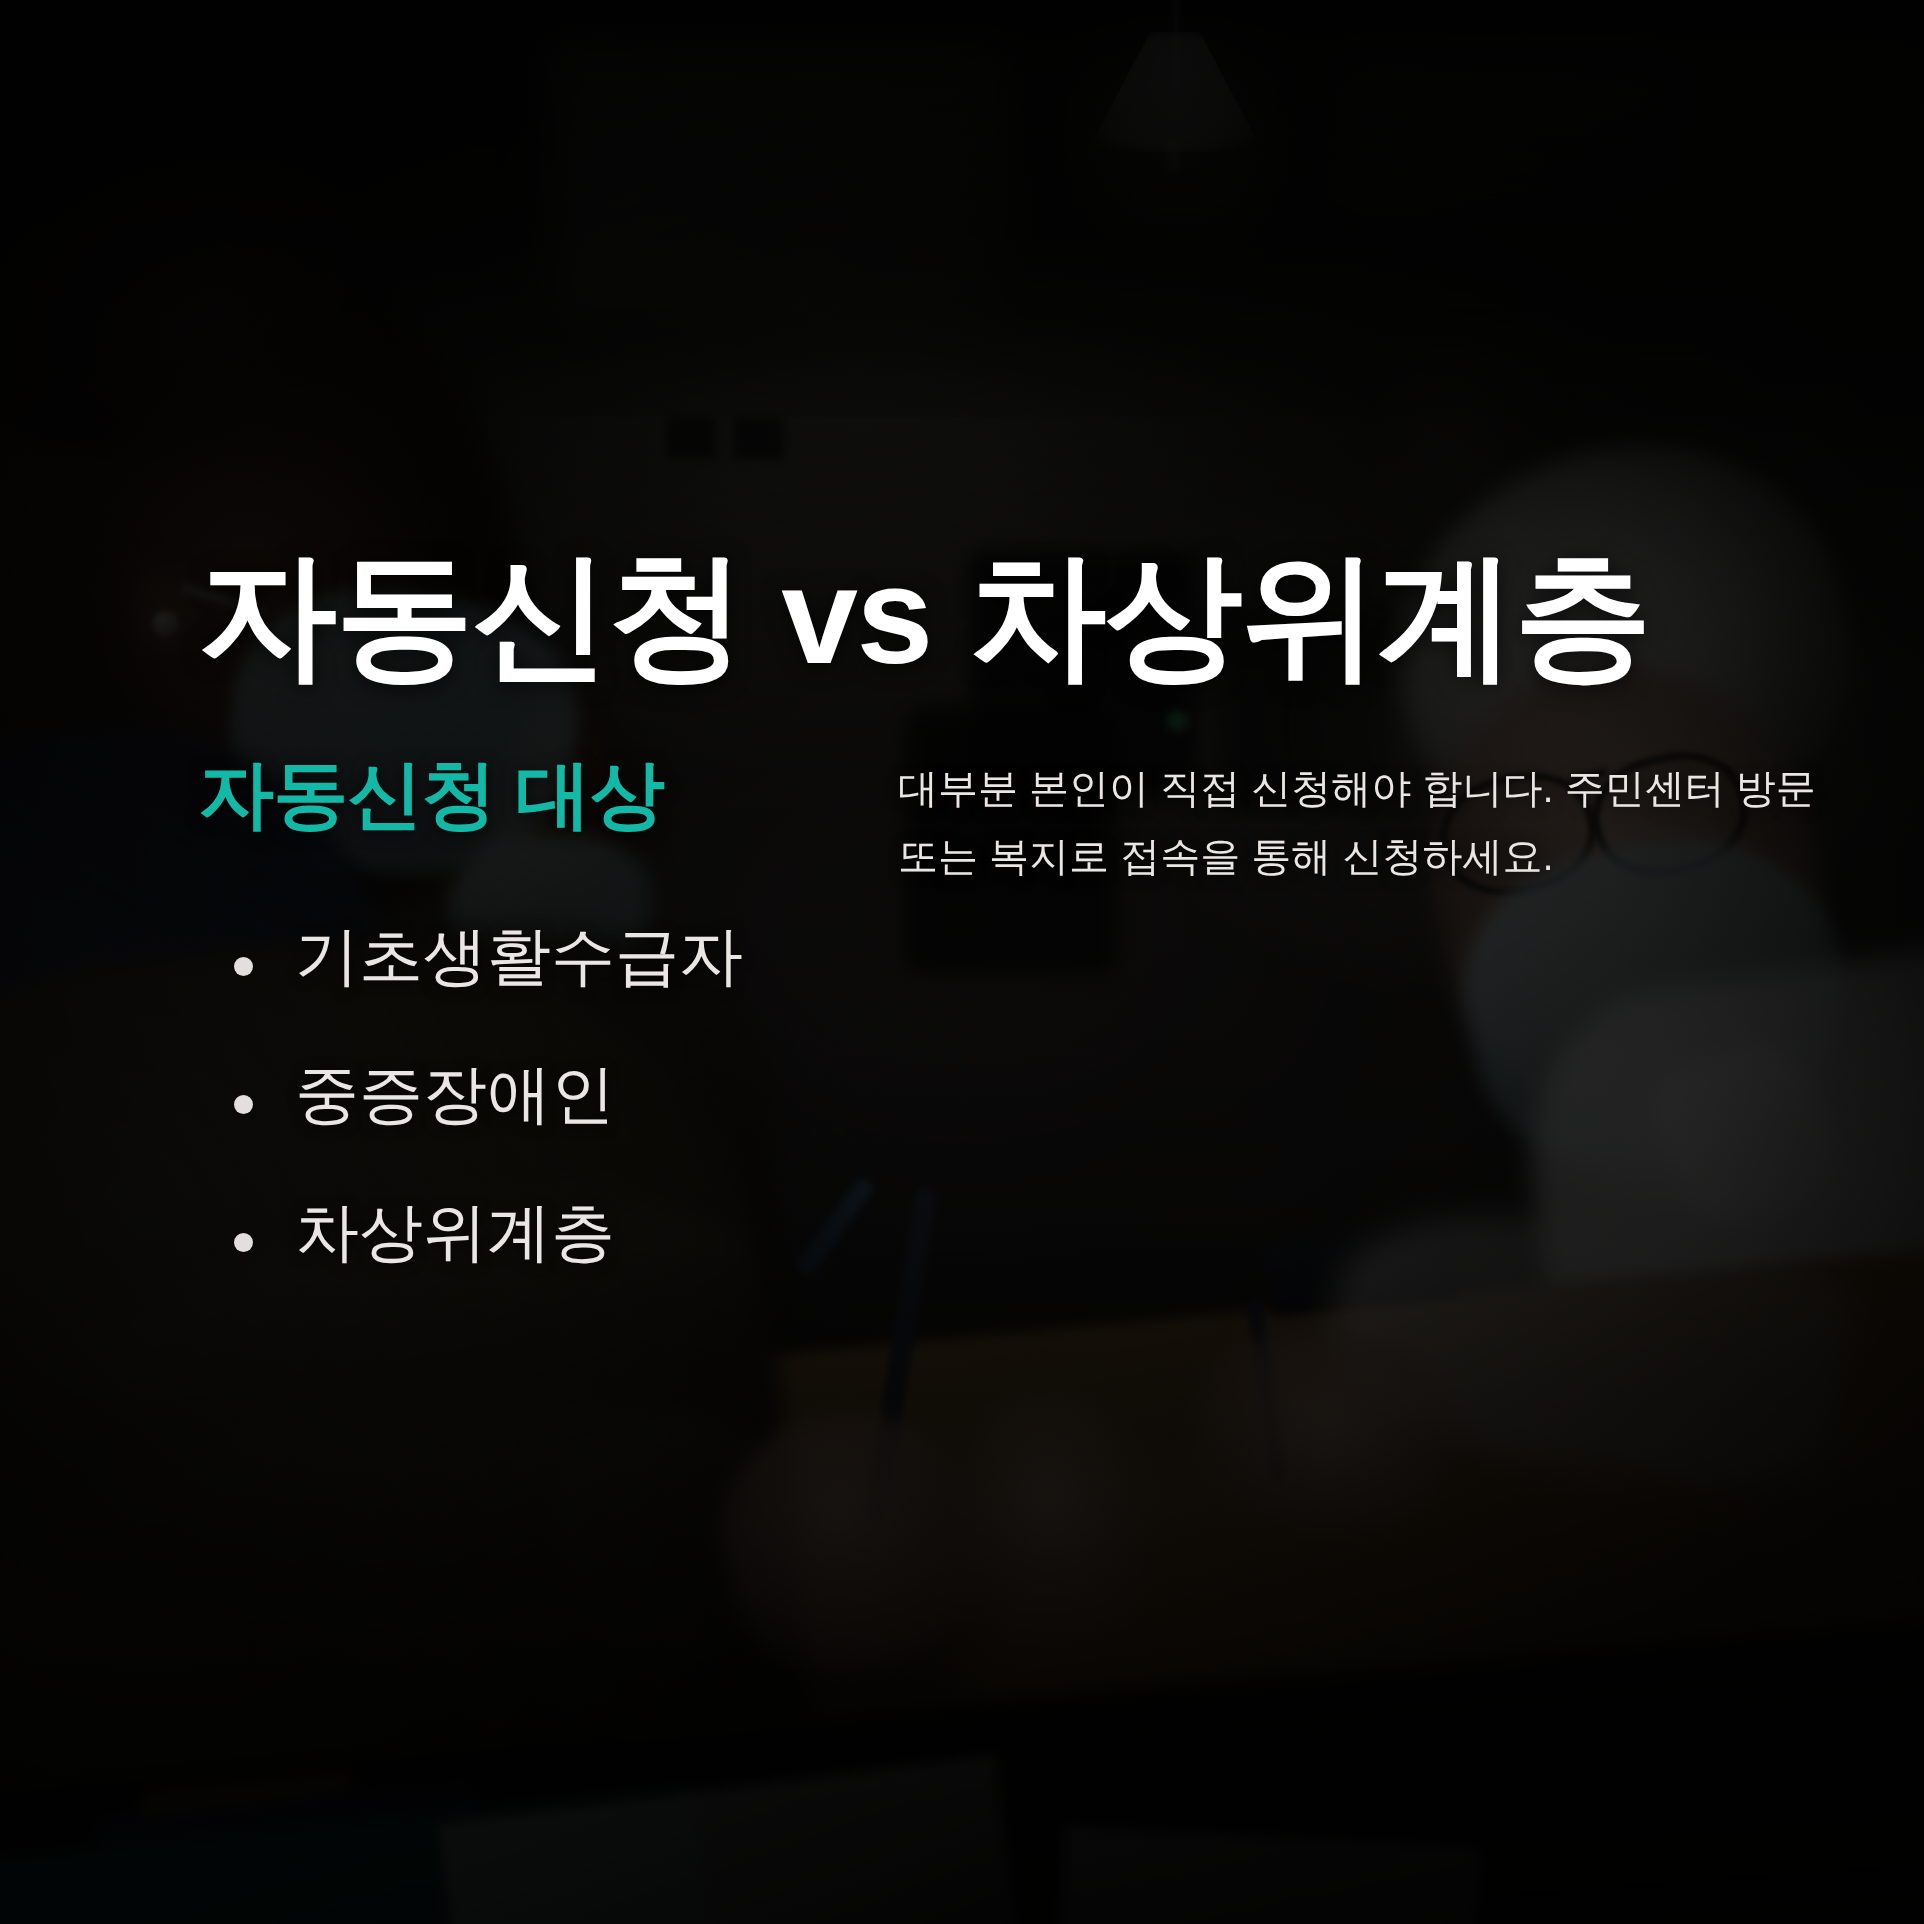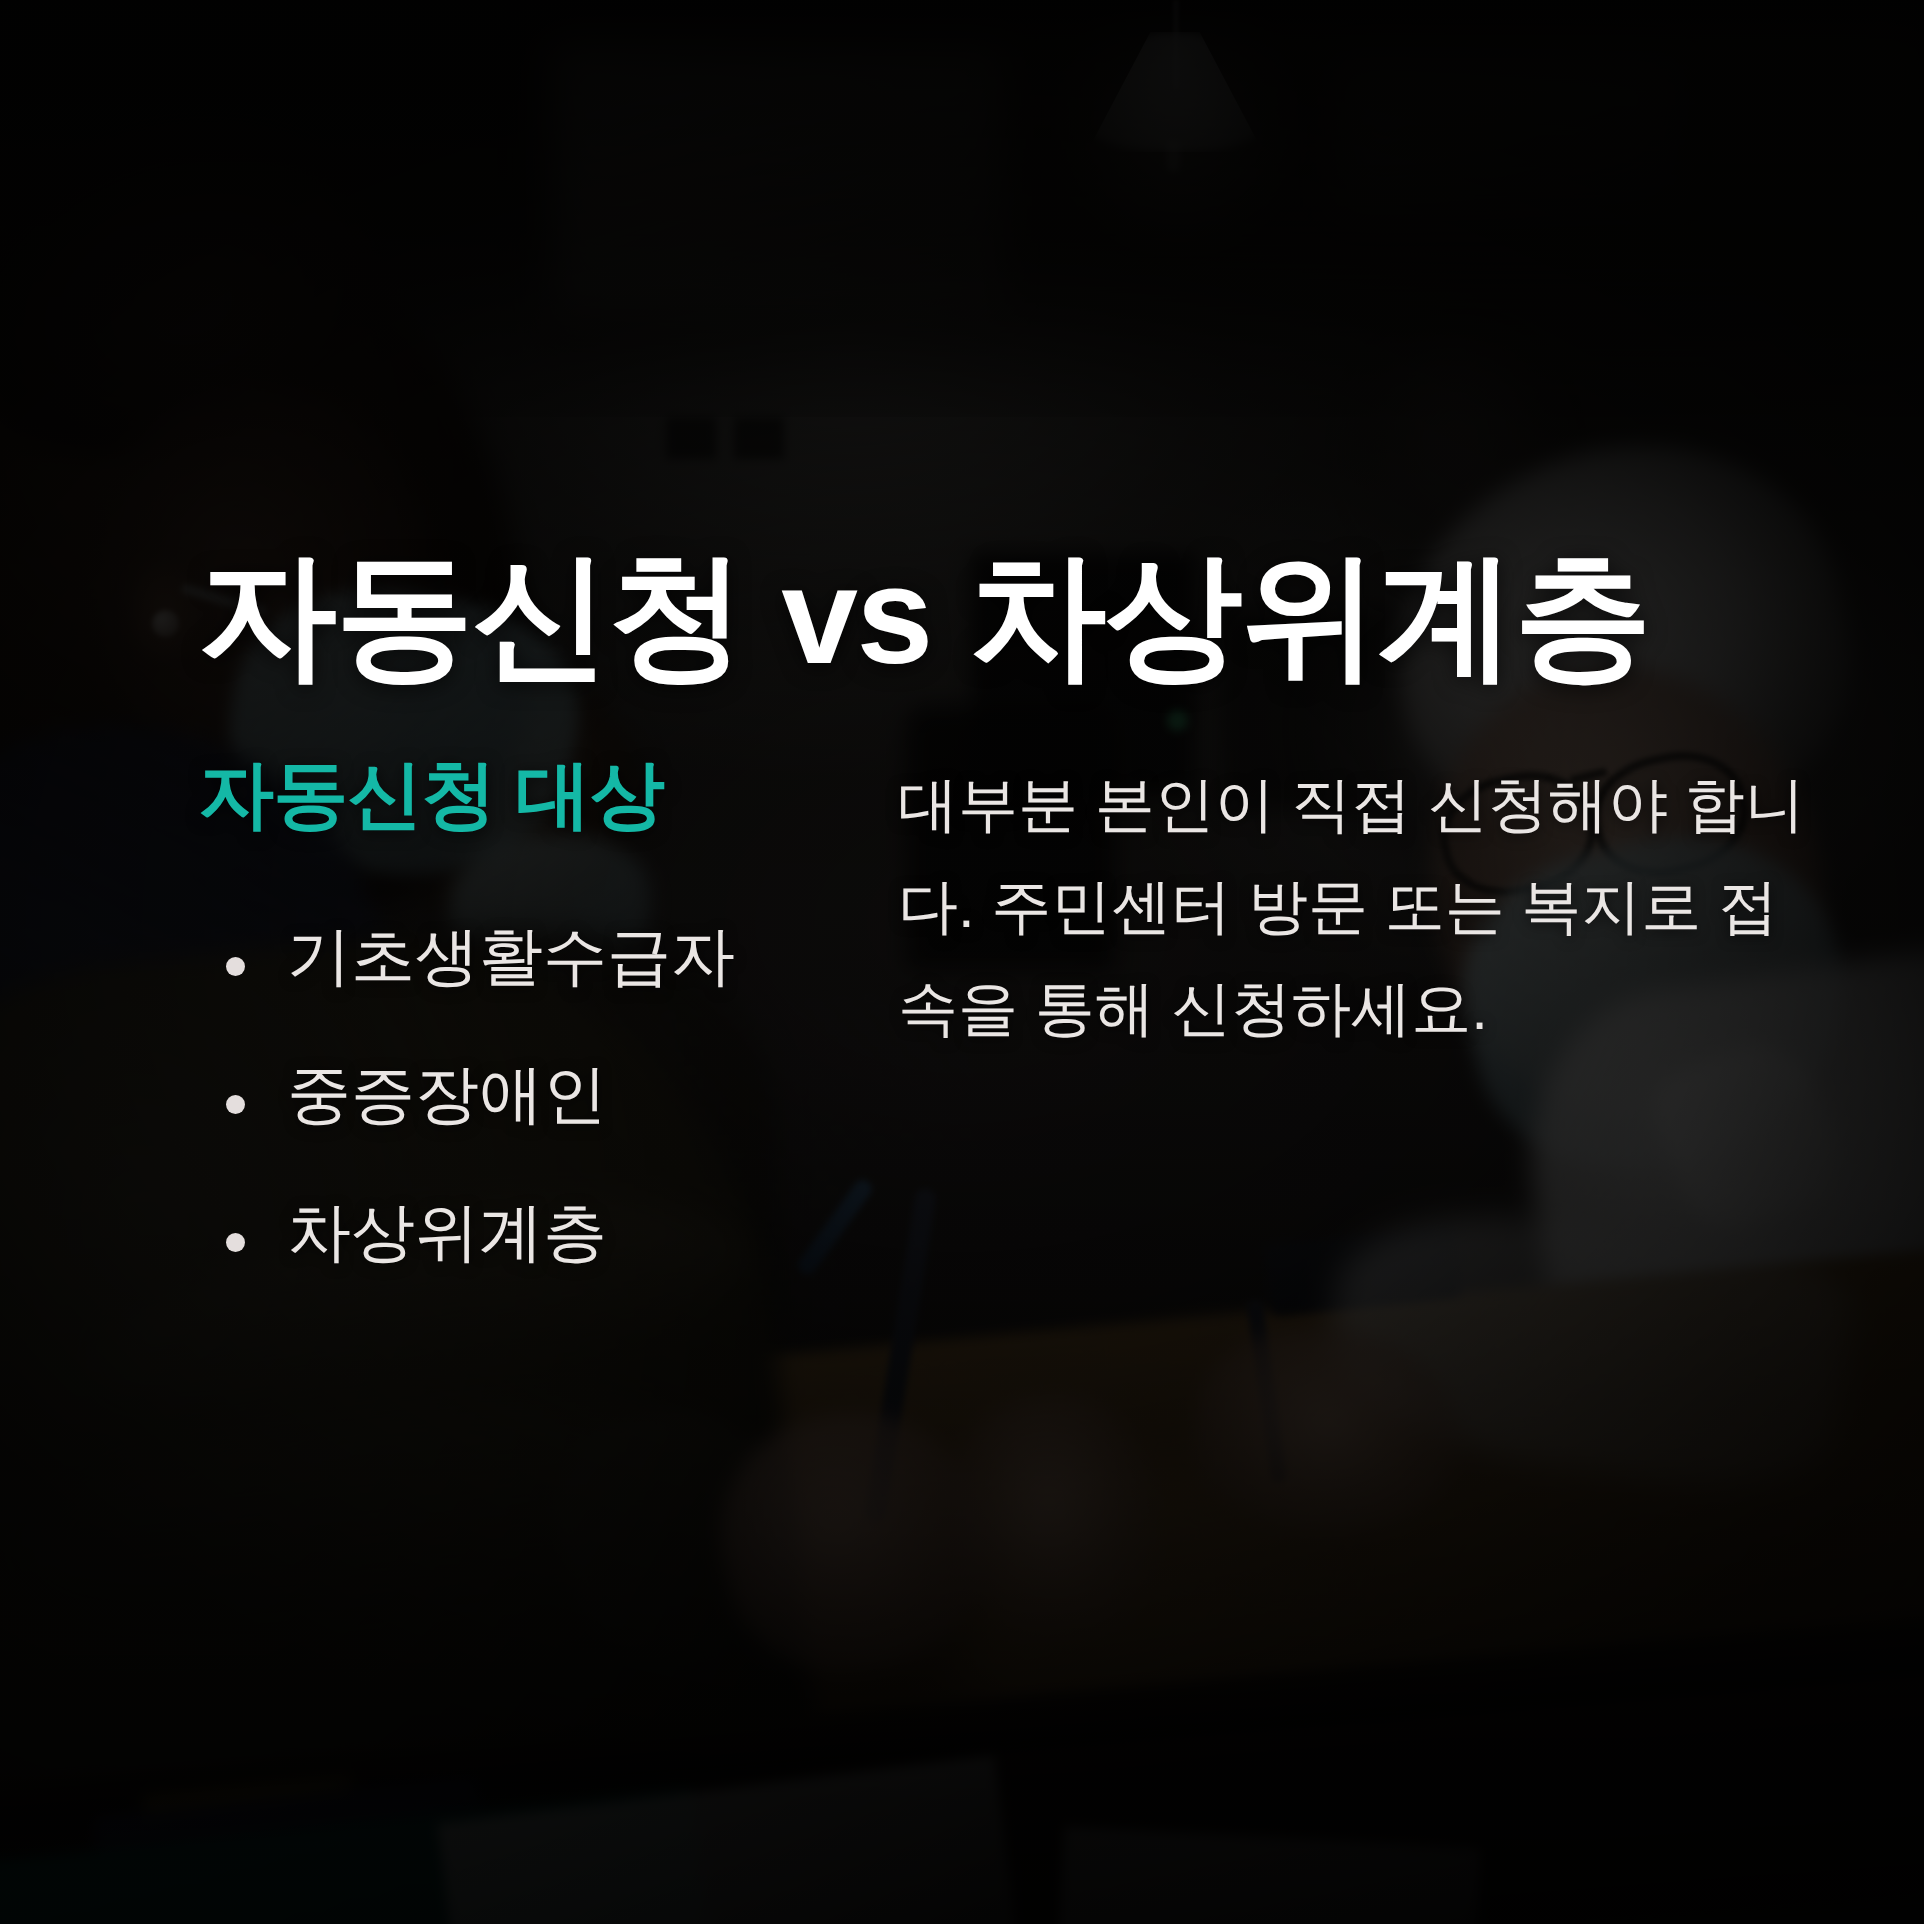--- a/index.html
+++ b/index.html
@@ -455,21 +455,21 @@
     color: #14b8a6;
     line-height: 1.08;
     letter-spacing: -0.8px;
     margin: 0 0 87px 0;
     white-space: nowrap;
     text-shadow: 0 2.4px 16px rgba(0,0,0,0.70);
   }
 
   ul.bullets {
     list-style: none;
-    margin: 8px;
+    margin: 16px;
     padding: 0;
   }
   ul.bullets > li {
     position: relative;
     padding-left: 80px;
     font-size: 64px;
     font-weight: 400;
     color: #eae6e4;
     line-height: 1.08;
     margin-bottom: 69px;
@@ -482,21 +482,21 @@
     position: absolute;
     left: 19px;
     top: 35px;
     width: 19px;
     height: 19px;
     border-radius: 50%;
     background: #e4dedd;
   }
 
   .paragraph {
-    font-size: 60px;
+    font-size: 40px;
     font-weight: 400;
     color: #eae6e4;
     line-height: 1.70;
     margin: 0;
     max-width: 930px;
     text-shadow: 0 2.4px 13px rgba(0,0,0,0.72);
   }
 </style>
 </head>
 <body>

